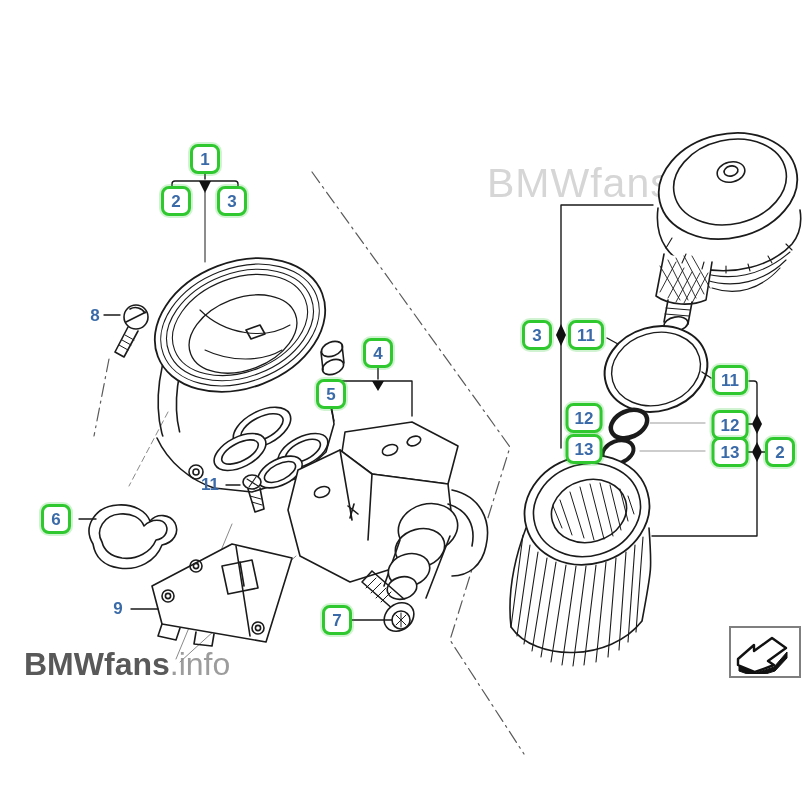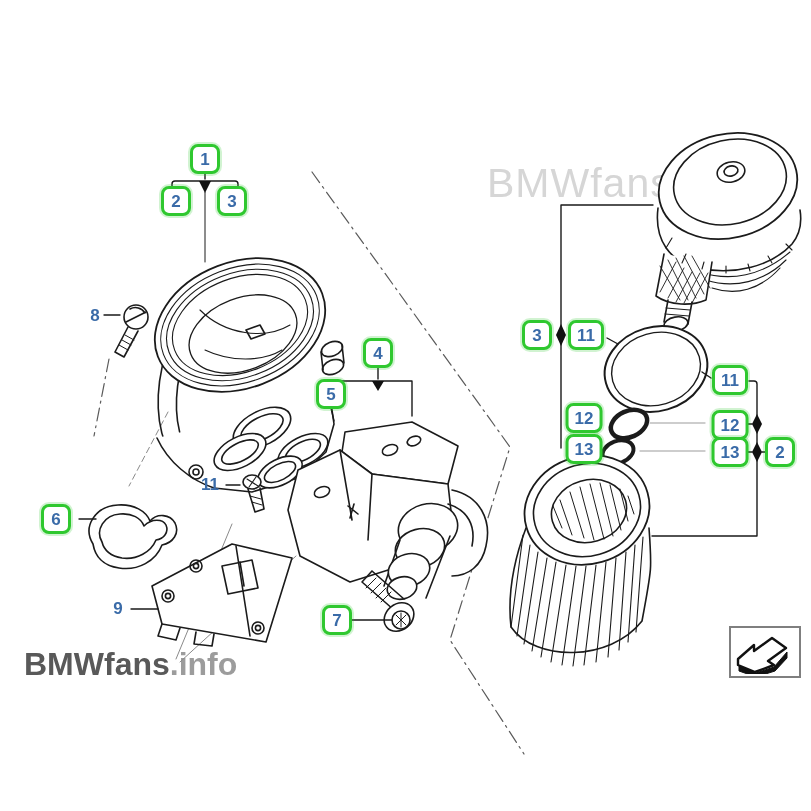--- a/index.html
+++ b/index.html
@@ -17,21 +17,21 @@
   }
   .wm-top{
     position:absolute;left:487px;top:160px;font-size:41px;font-weight:400;
     letter-spacing:1px;color:var(--c-wm);white-space:nowrap;user-select:none;
   }
   .logo{
     position:absolute;left:24px;top:646px;font-size:32px;font-weight:500;
     letter-spacing:0;white-space:nowrap;user-select:none;
   }
   .logo .p1{color:var(--c-logo1);font-weight:bold;}
-  .logo .p2{color:var(--c-logo2);font-weight:bold;}
+  .logo .p2{color:var(--c-logo2);}
   svg.art{position:absolute;left:0;top:0;}
   #labels-layer{position:absolute;left:0;top:0;width:100%;height:100%;pointer-events:none;}
   .plabel{
     position:absolute;transform:translate(-50%,-50%);
     color:var(--c-label-text);font-weight:bold;font-size:17px;line-height:1;
     pointer-events:auto;cursor:pointer;
   }
   .plabel.boxed{
     background:#fff;border:3px solid var(--c-label-border);border-radius:8px;
     box-shadow:0 0 0 2px rgba(47,200,47,.22);

